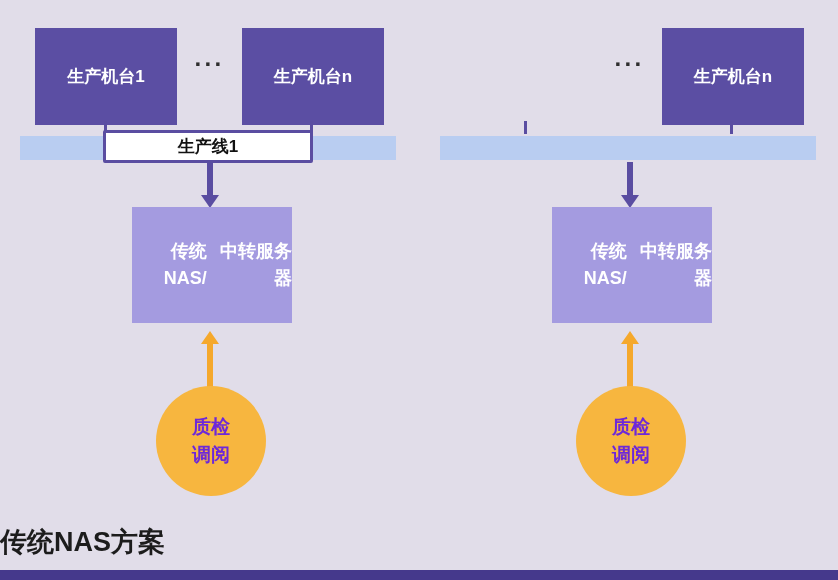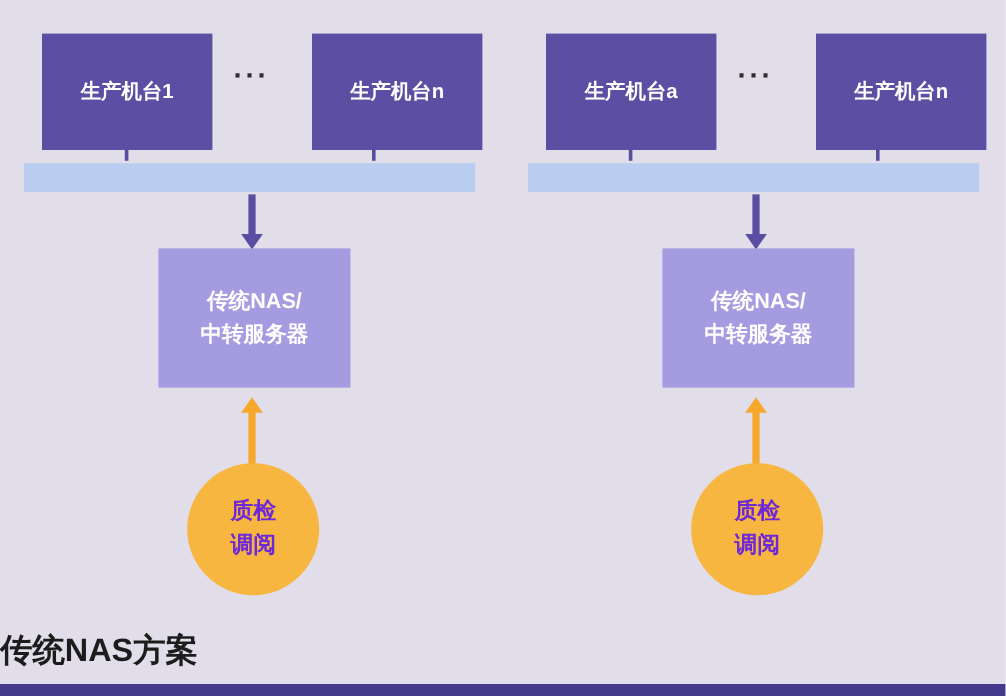--- a/index.html
+++ b/index.html
@@ -44,21 +44,21 @@
     background:var(--machine-box);
     color:#fff;
     font-size:17px;
     font-weight:600;
     display:flex;
     align-items:center;
     justify-content:center;
     text-align:center;
   }
   .machine-1{left:15px;}
-  .machine-2{left:240px;}
+  .machine-2{left:222px;}
 
   .ellipsis{
     position:absolute;
     left:157px;
     top:50px;
     width:65px;
     text-align:center;
     font-size:24px;
     font-weight:bold;
     color:#2e2e2e;
@@ -123,21 +123,21 @@
     position:absolute;
     left:112px;
     top:207px;
     width:160px;
     height:116px;
     background:var(--nas-box);
     color:#fff;
     font-size:18px;
     font-weight:600;
     display:flex;
-    flex-direction:column;
+    flex-direction:row;
     align-items:center;
     justify-content:center;
     line-height:27px;
     text-align:right;
   }
 
   .up-arrow-head{
     position:absolute;
     left:181px;
     top:331px;
@@ -204,42 +204,42 @@
       <span>生产机台1</span>
     </div>
     <div class="ellipsis">···</div>
     <div class="machine-box machine-2">
       <span>生产机台n</span>
     </div>
 
     <div class="line-connector conn-left"></div>
     <div class="line-connector conn-right"></div>
     <div class="line-bar"></div>
+    <div class="line-label">
+      <span>生产线1</span>
+    </div>
 
     <div class="down-arrow-shaft"></div>
     <div class="down-arrow-head"></div>
 
     <div class="nas-box">
       <span>传统NAS/</span>
       <span>中转服务器</span>
     </div>
 
     <div class="up-arrow-head"></div>
     <div class="up-arrow-shaft"></div>
 
     <div class="qc-circle">
       <span>质检</span>
       <span>调阅</span>
     </div>
   </div>
 
   <div class="group g2">
-    <div class="machine-box machine-1">
-      <span>生产机台a</span>
-    </div>
     <div class="ellipsis">···</div>
     <div class="machine-box machine-2">
       <span>生产机台n</span>
     </div>
 
     <div class="line-connector conn-left"></div>
     <div class="line-connector conn-right"></div>
     <div class="line-bar"></div>
 
     <div class="down-arrow-shaft"></div>

